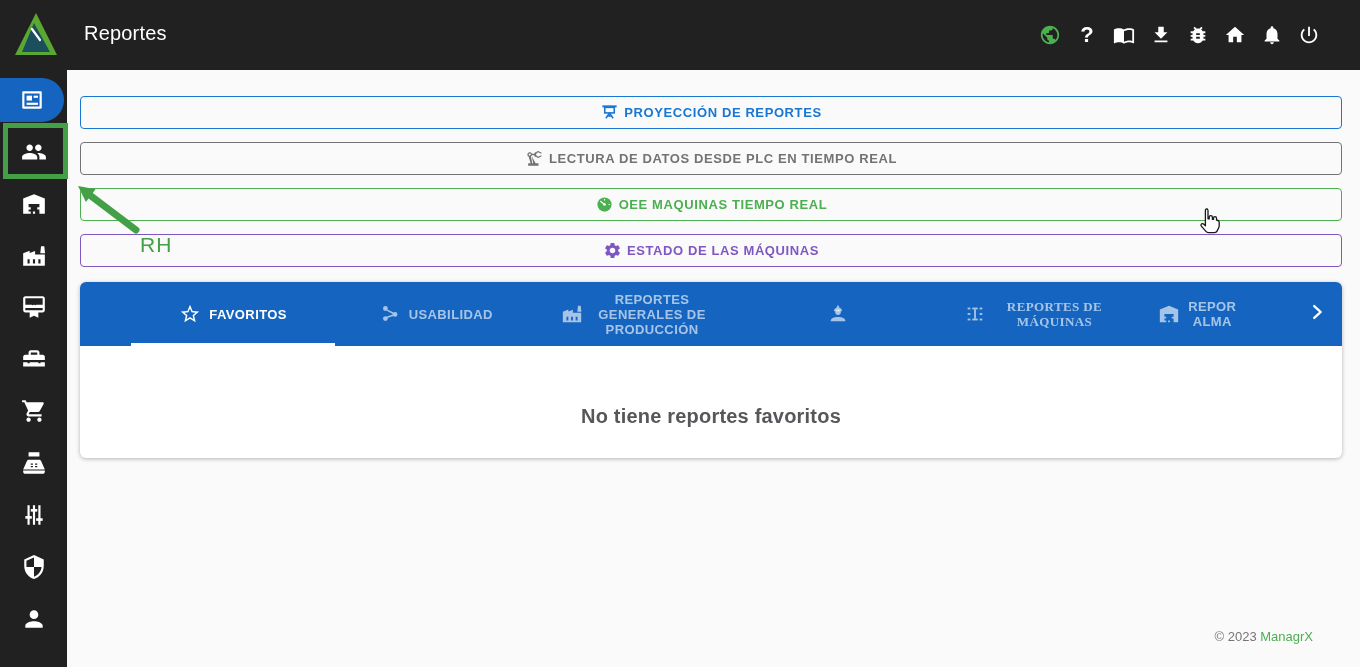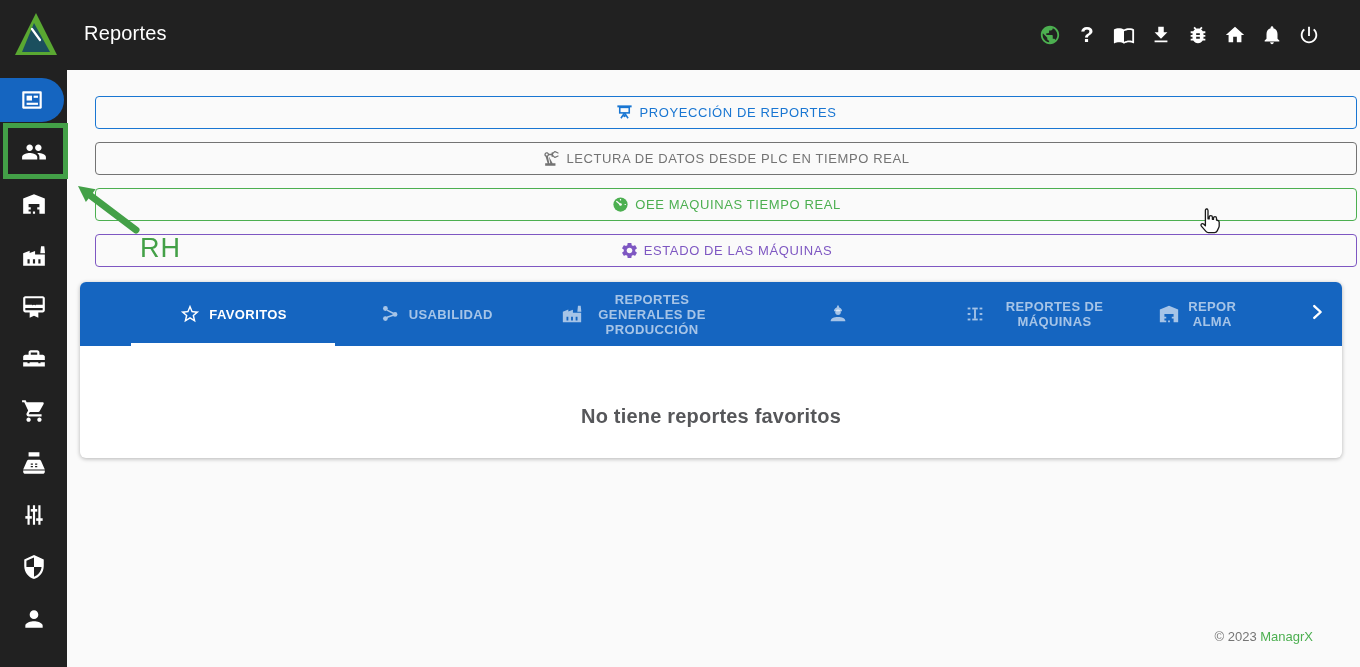--- a/index.html
+++ b/index.html
@@ -16,21 +16,21 @@
 
   
   .sidebar{position:absolute;left:0;top:0;width:67px;height:667px;background:#212121;z-index:4;}
   .side-item{position:absolute;left:0;width:67px;height:44px;display:flex;align-items:center;justify-content:center;color:#fff;cursor:pointer;}
   .side-item svg{width:26px;height:26px;display:block;}
   .side-item.active-pill{width:64px;border-radius:0 22px 22px 0;}
 
   
   .banner{position:absolute;left:80px;width:1262px;height:33px;box-sizing:border-box;background:#fafafa;
     border:1px solid currentColor;border-radius:4px;display:flex;align-items:center;justify-content:center;gap:5px;
-    font-family:inherit;font-size:13px;font-weight:normal;letter-spacing:.6px;cursor:pointer;padding:0;margin-left:15px;}
+    font-family:inherit;font-size:13px;font-weight:bold;letter-spacing:.6px;cursor:pointer;padding:0;}
   .banner svg{width:19px;height:19px;display:block;}
 
   
   .card{position:absolute;left:80px;top:282px;width:1262px;height:176px;background:#fff;border-radius:6px;
     box-shadow:0 1px 4px rgba(0,0,0,.28);}
   .tabbar{position:relative;height:64px;border-radius:6px 6px 0 0;overflow:hidden;}
   .tabs-row{display:flex;margin-left:51px;height:64px;}
   .tab{position:relative;height:64px;display:flex;align-items:center;justify-content:center;gap:8px;box-sizing:border-box;
     color:rgba(255,255,255,.62);font-size:13px;font-weight:bold;letter-spacing:.4px;text-align:center;cursor:pointer;}
   .tab svg{width:22px;height:22px;flex:0 0 auto;display:block;}
@@ -41,21 +41,21 @@
   .tab-scroll{position:absolute;right:7px;top:0;width:36px;height:64px;display:flex;align-items:center;justify-content:center;color:#fff;cursor:pointer;}
   .empty-area{height:140px;display:flex;align-items:center;justify-content:center;color:#56575a;font-size:20px;font-weight:bold;letter-spacing:.2px;}
 
   
   .footer{position:absolute;right:47px;top:629px;font-size:13px;color:#757575;}
   .footer .brand{text-decoration:none;cursor:pointer;}
 
   
   .ann-box{position:absolute;left:3px;top:123px;width:55px;height:46px;border:5px solid currentColor;z-index:10;}
   .ann-arrow{position:absolute;left:70px;top:180px;width:74px;height:58px;z-index:10;}
-  .ann-label{position:absolute;left:140px;top:233px;font-size:27px;z-index:10;letter-spacing:1px;}
+  .ann-label{position:absolute;left:140px;top:233px;font-size:21px;z-index:10;letter-spacing:1px;}
 
   .cursor{position:absolute;left:1197px;top:206px;z-index:20;pointer-events:none;}
 </style>
 </head>
 <body>
 
 <div class="screen">
 
   <aside class="sidebar">
     <div class="side-item active-pill" style="top: 78px; background-color: rgb(21, 101, 192);">
@@ -268,21 +268,21 @@
         <div class="tab" style="width:208px;">
           <span>
               <svg viewBox="0 0 24 24" fill="currentColor">
                 <path d="M7.5 9c0-2.5 2-4.5 4.5-4.5S16.5 6.5 16.5 9H7.5z"></path>
                 <rect x="11" y="2.8" width="2" height="2.2"></rect>
                 <circle cx="12" cy="10" r="3"></circle>
                 <path d="M4 19.6c0-2.8 3.6-4.3 8-4.3s8 1.5 8 4.3v.4H4v-.4z"></path>
               </svg>
             </span>
         </div>
-        <div class="tab" style="width:208px;">
+        <div class="tab" style="width:208px;font-family:Liberation Serif, serif;">
           <span>
               <svg viewBox="0 0 24 24" fill="currentColor">
                 <rect x="4" y="5" width="3" height="2"></rect>
                 <rect x="4" y="11" width="3" height="2"></rect>
                 <rect x="4" y="17" width="3" height="2"></rect>
                 <rect x="17" y="5" width="3" height="2"></rect>
                 <rect x="17" y="11" width="3" height="2"></rect>
                 <rect x="17" y="17" width="3" height="2"></rect>
                 <rect x="9" y="5" width="6" height="2"></rect>
                 <rect x="11" y="7" width="2" height="10"></rect>

